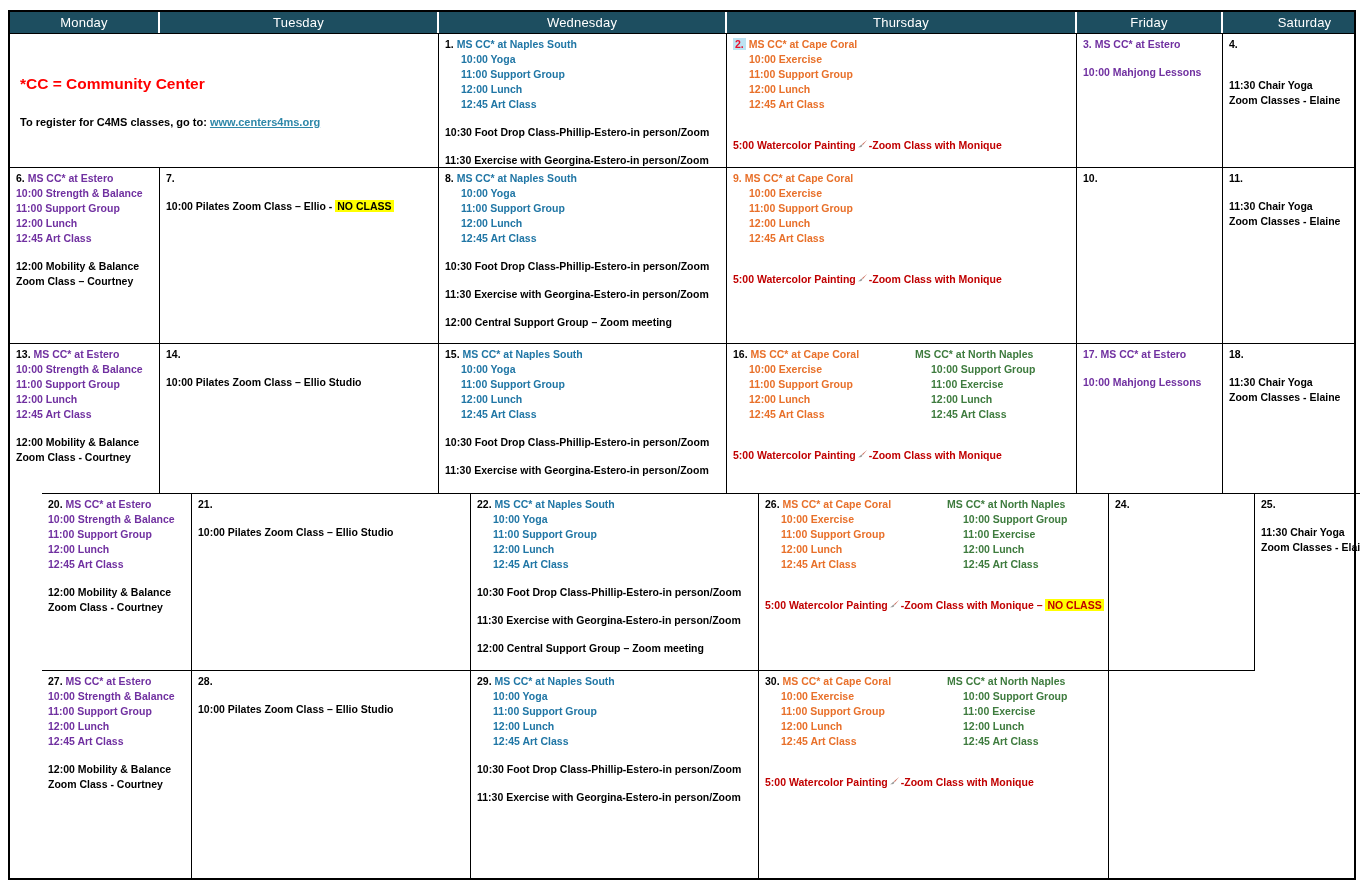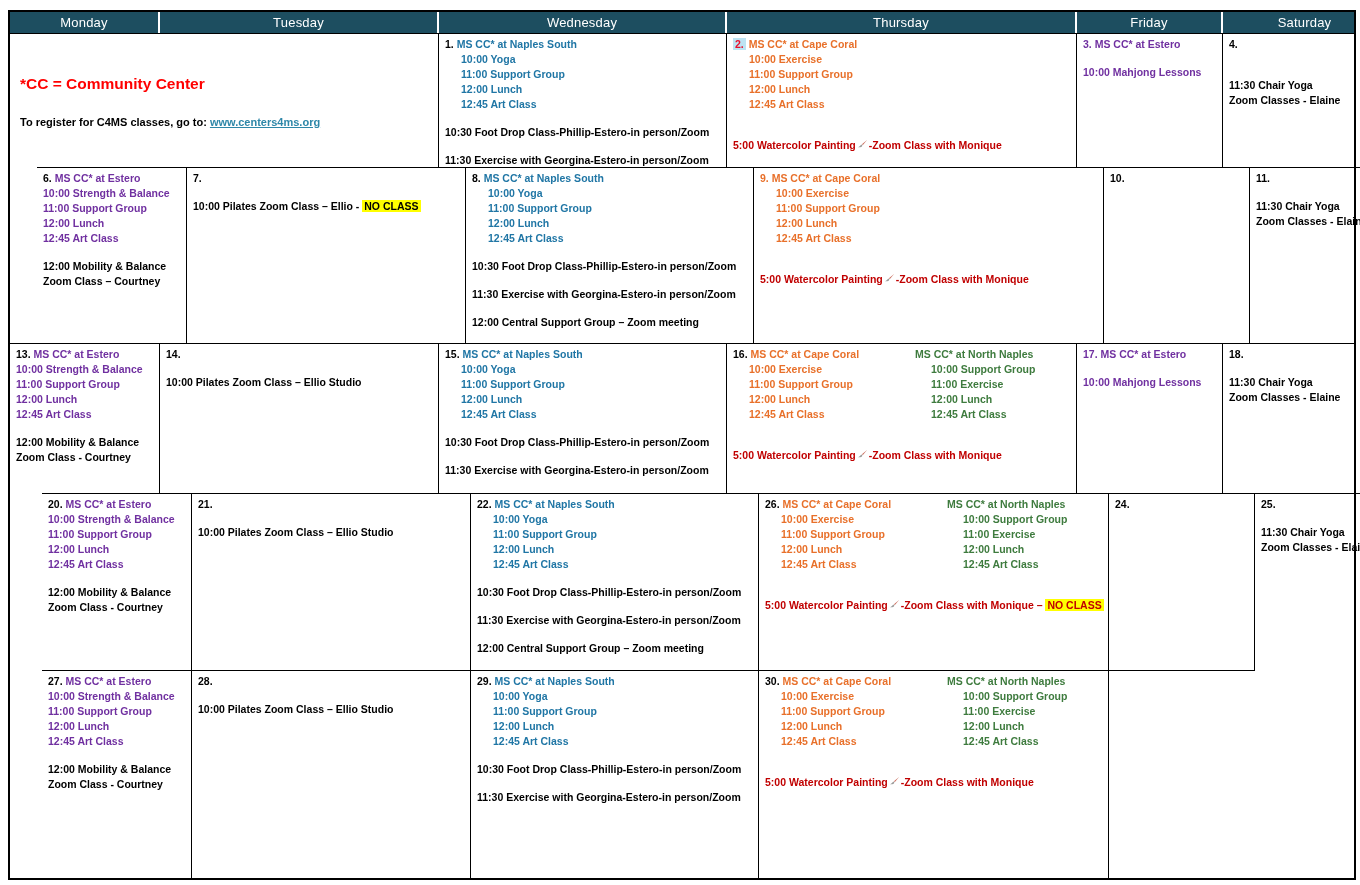--- a/index.html
+++ b/index.html
@@ -86,21 +86,21 @@
       <div class="cell">
         <div class="line"><span class="seg s-purple">3. MS CC* at Estero</span></div>
         <div class="line gap1"><span class="seg s-purple">10:00 Mahjong Lessons</span></div>
       </div>
       <div class="cell">
         <div class="line"><span class="seg s-num">4.</span></div>
         <div class="line gap2"><span class="seg s-black">11:30 Chair Yoga</span></div>
         <div class="line"><span class="seg s-black">Zoom Classes - Elaine</span></div>
       </div>
     </div>
-    <div class="row week" style="height: 176px; margin-left: 27px;">
+    <div class="row week" style="height: 176px;">
       <div class="cell">
         <div class="line"><span class="seg s-num">6.</span><span class="seg s-purple"> MS CC* at Estero</span></div>
         <div class="line"><span class="seg s-purple">10:00 Strength &amp; Balance</span></div>
         <div class="line"><span class="seg s-purple">11:00 Support Group</span></div>
         <div class="line"><span class="seg s-purple">12:00 Lunch</span></div>
         <div class="line"><span class="seg s-purple">12:45 Art Class</span></div>
         <div class="line gap1"><span class="seg s-black">12:00 Mobility &amp; Balance</span></div>
         <div class="line"><span class="seg s-black">Zoom Class – Courtney</span></div>
       </div>
       <div class="cell">

